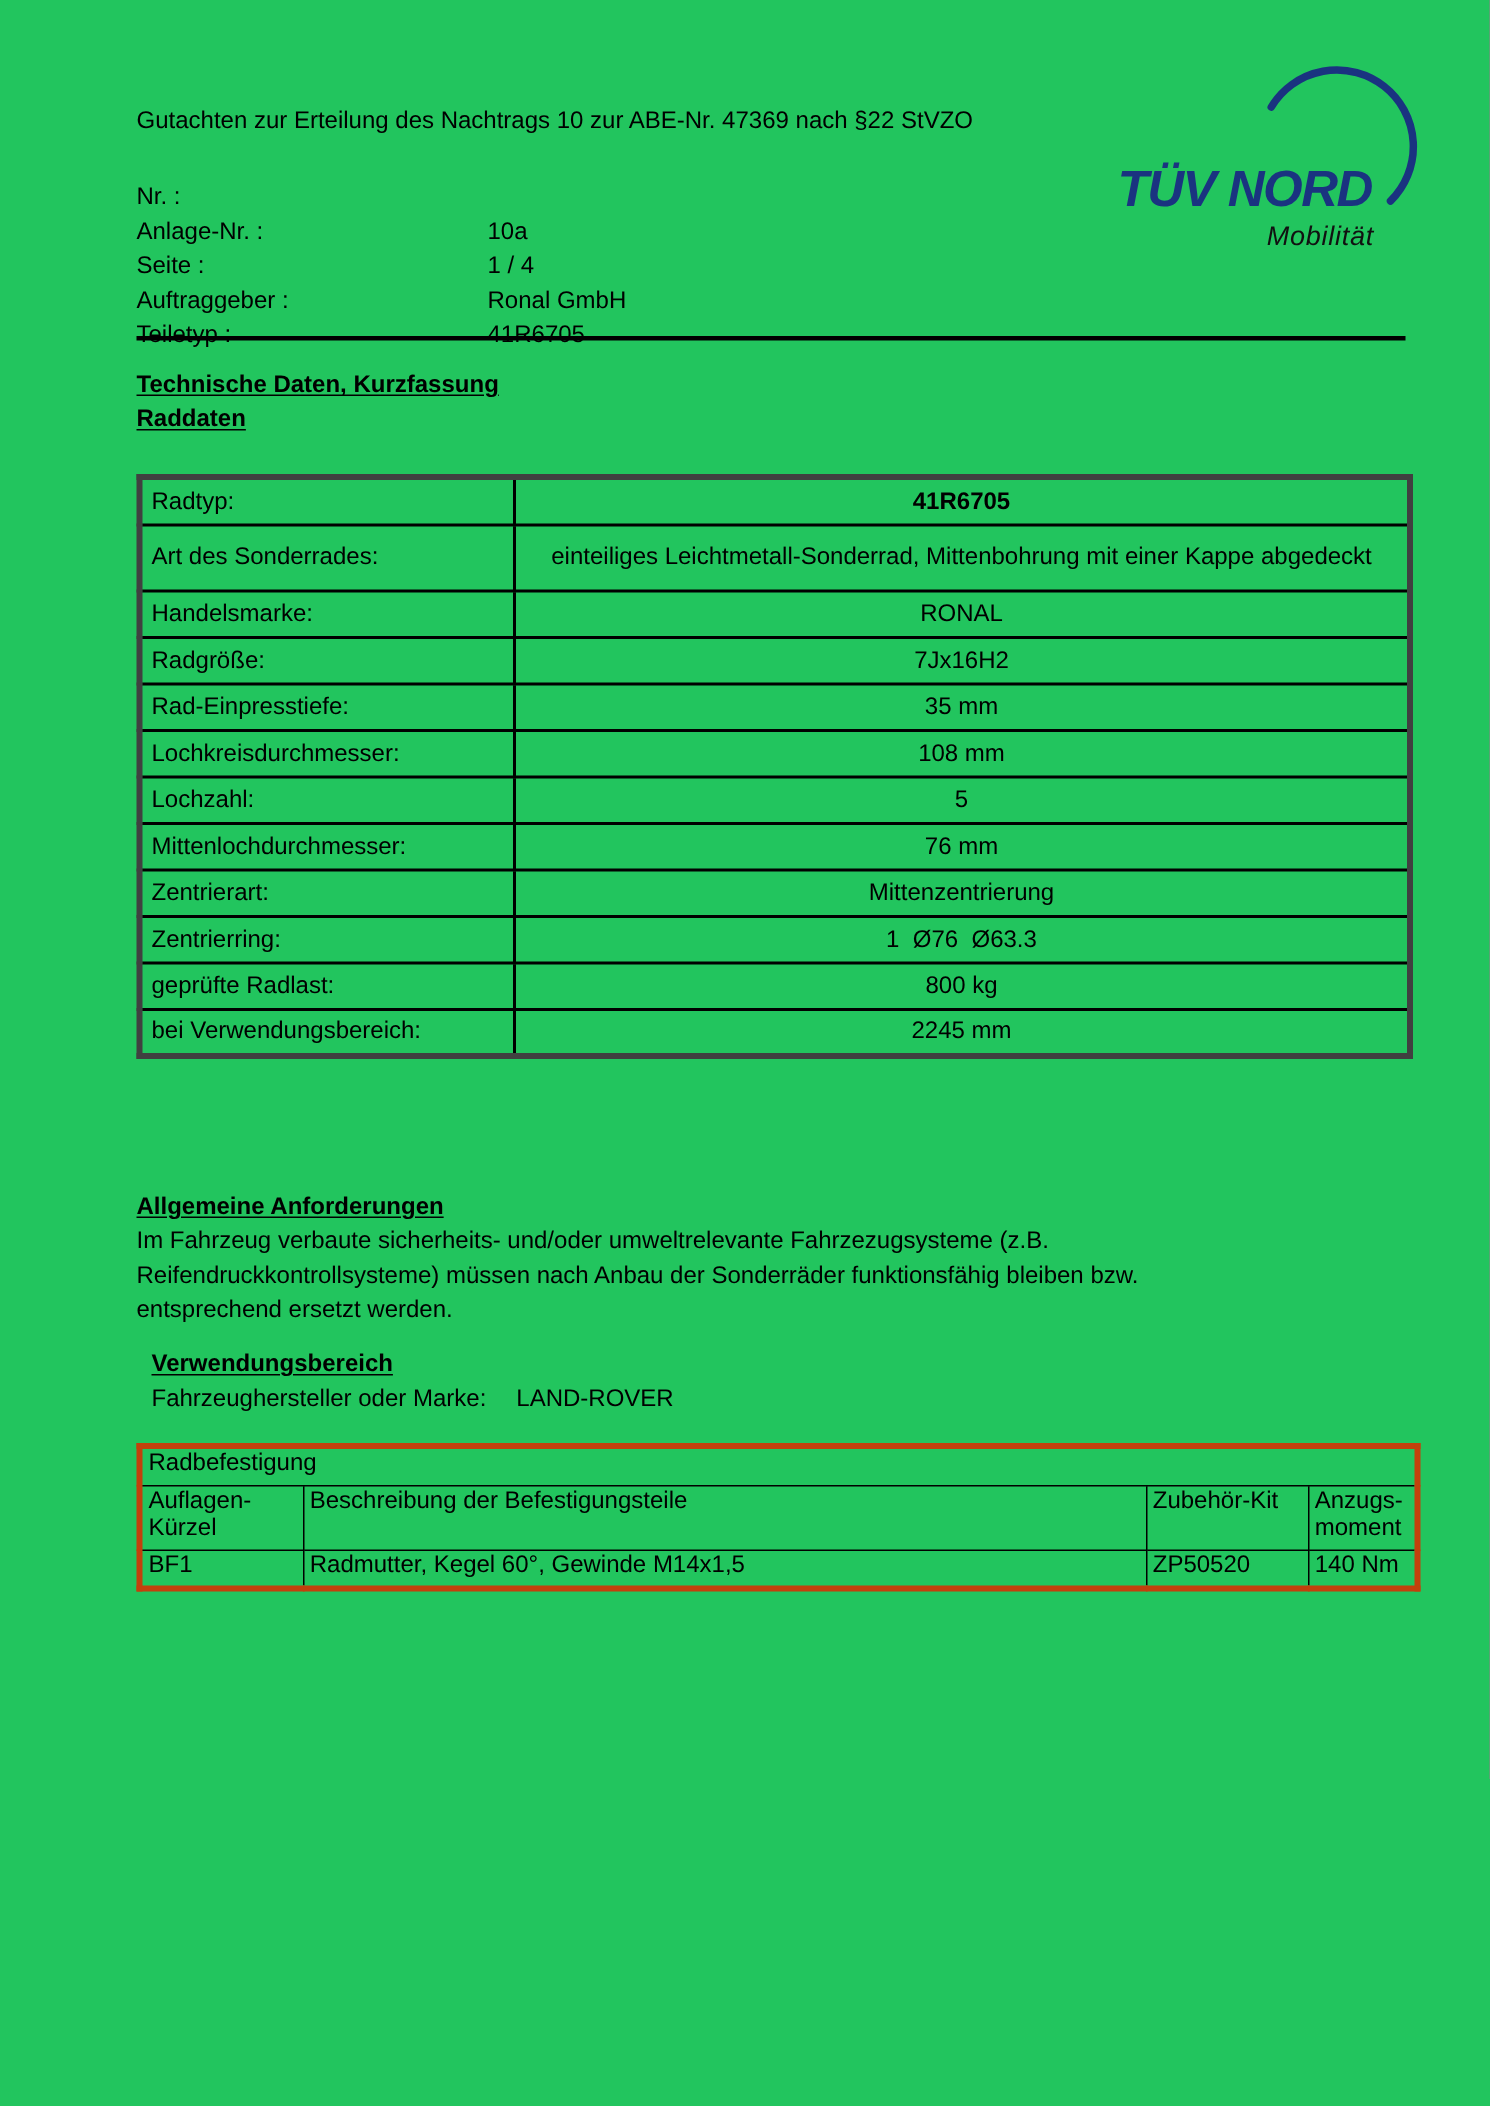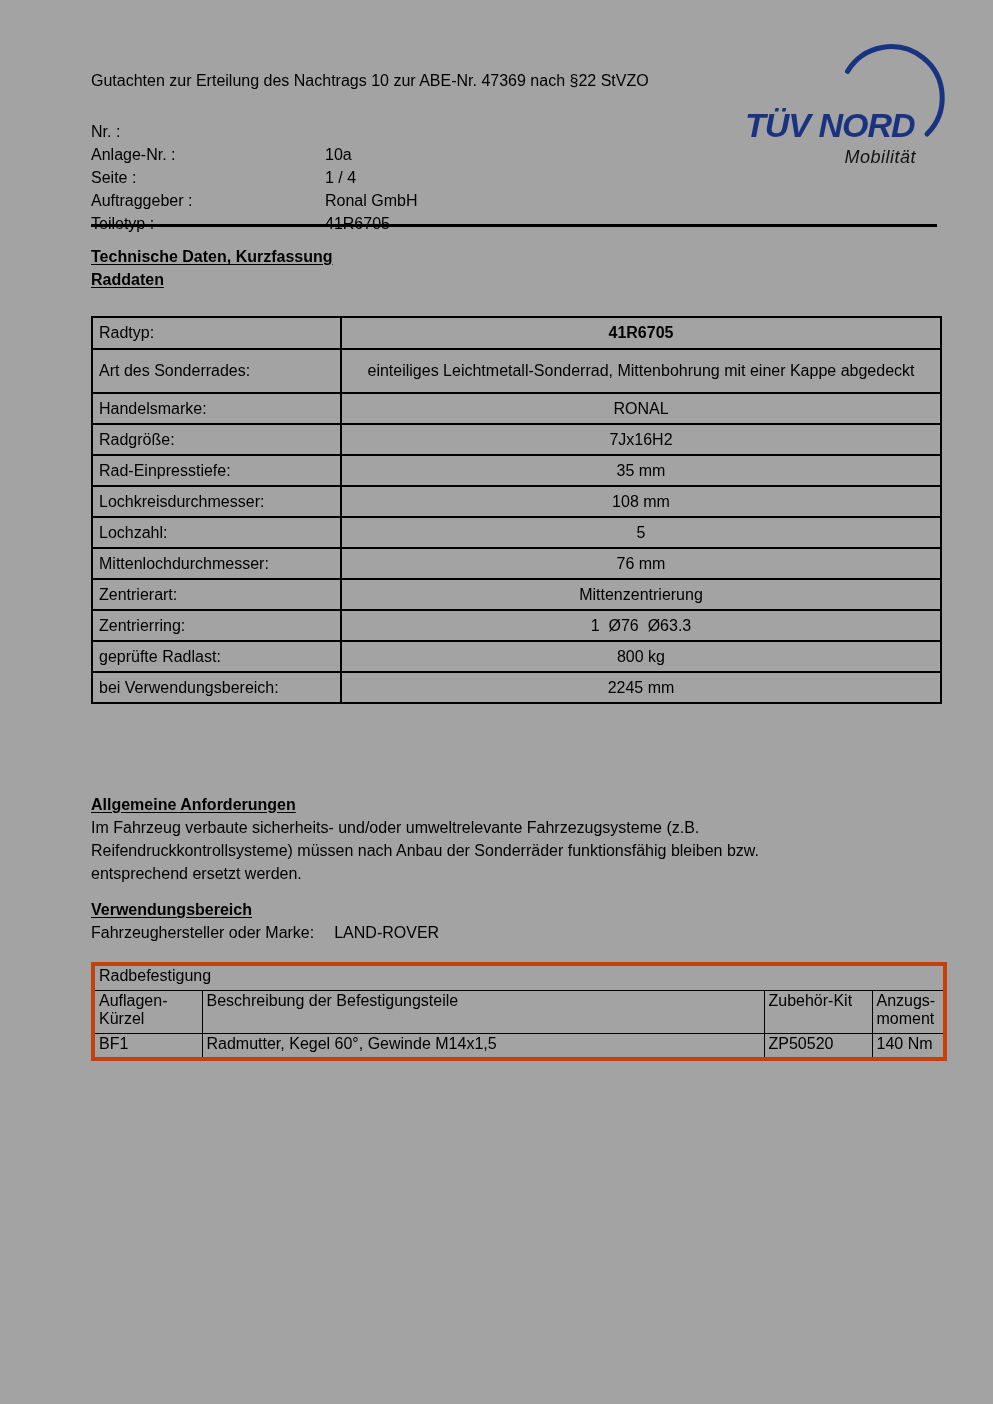--- a/index.html
+++ b/index.html
@@ -1,46 +1,46 @@
 <!DOCTYPE html>
 <html><head>
 <meta charset="utf-8">
 <style>
   html,body{margin:0;padding:0;background:#888;}
   .page{
-    position:relative;width:993px;height:1404px;background:#a3a3a3;
+    position:relative;width:993px;height:1404px;background:#22c55e;
     font-family:"Liberation Sans",sans-serif;color:#000;overflow:hidden;
     margin:0 auto;
   }
   
   .letterhead{position:absolute;left:91px;top:69px;width:660px;font-size:16px;line-height:23px;}
   .lh-title{white-space:nowrap;}
   .lh-grid{display:grid;grid-template-columns:234px auto;margin-top:28px;}
   .lh-grid .lab{grid-column:1;}
   .lh-grid .val{grid-column:2;}
   
   .logo{position:absolute;left:743px;top:40px;width:210px;height:135px;}
   
   .rule{position:absolute;left:91px;top:224px;width:846px;height:3px;background:#000;}
   
   .sec-head{font-weight:bold;font-size:16px;line-height:23px;text-decoration:underline;text-underline-offset:2px;}
   .tech-block{position:absolute;left:91px;top:245px;}
   
-  .wheel-table{position:absolute;left:91px;top:316px;width:851px;border-collapse:collapse;table-layout:fixed;border:2px solid #404040;}
+  .wheel-table{position:absolute;left:91px;top:316px;width:851px;border-collapse:collapse;table-layout:fixed;border:4px solid #404040;}
   .wheel-table td{border:2px solid #000;font-size:16px;padding:2px 6px;vertical-align:middle;}
   .wheel-table td.lbl{width:235px;text-align:left;}
   .wheel-table td.val{text-align:center;}
   .wheel-table tr{height:31px;}
   .wheel-table tr.tall{height:44px;padding-left:16px;}
   .wheel-table tr.med{height:34px;}
   .wheel-table tr.first{height:32px;}
   .bold{font-weight:bold;}
   
   .genreq{position:absolute;left:91px;top:793px;width:830px;font-size:16px;line-height:23px;}
-  .usage{position:absolute;left:91px;top:898px;width:830px;font-size:16px;line-height:23px;}
+  .usage{position:absolute;left:101px;top:898px;width:830px;font-size:16px;line-height:23px;}
   .usage .val{display:inline-block;margin-left:20px;}
   
   .fast-table{position:absolute;left:91px;top:962px;width:852px;border-collapse:collapse;table-layout:fixed;border:4px solid #c2410c;}
   .fast-table td{border:1px solid #000;font-size:16px;padding:1px 4px;vertical-align:top;text-align:left;}
   .fast-table tr.title-row{height:26px;}
   .fast-table tr.head-row{height:43px;}
   .fast-table tr.data-row{height:26px;}
   .pre{white-space:pre-line;}
   .c1{width:109px;} .c2{width:562px;} .c3{width:108px;} .c4{width:73px;}
 </style>

